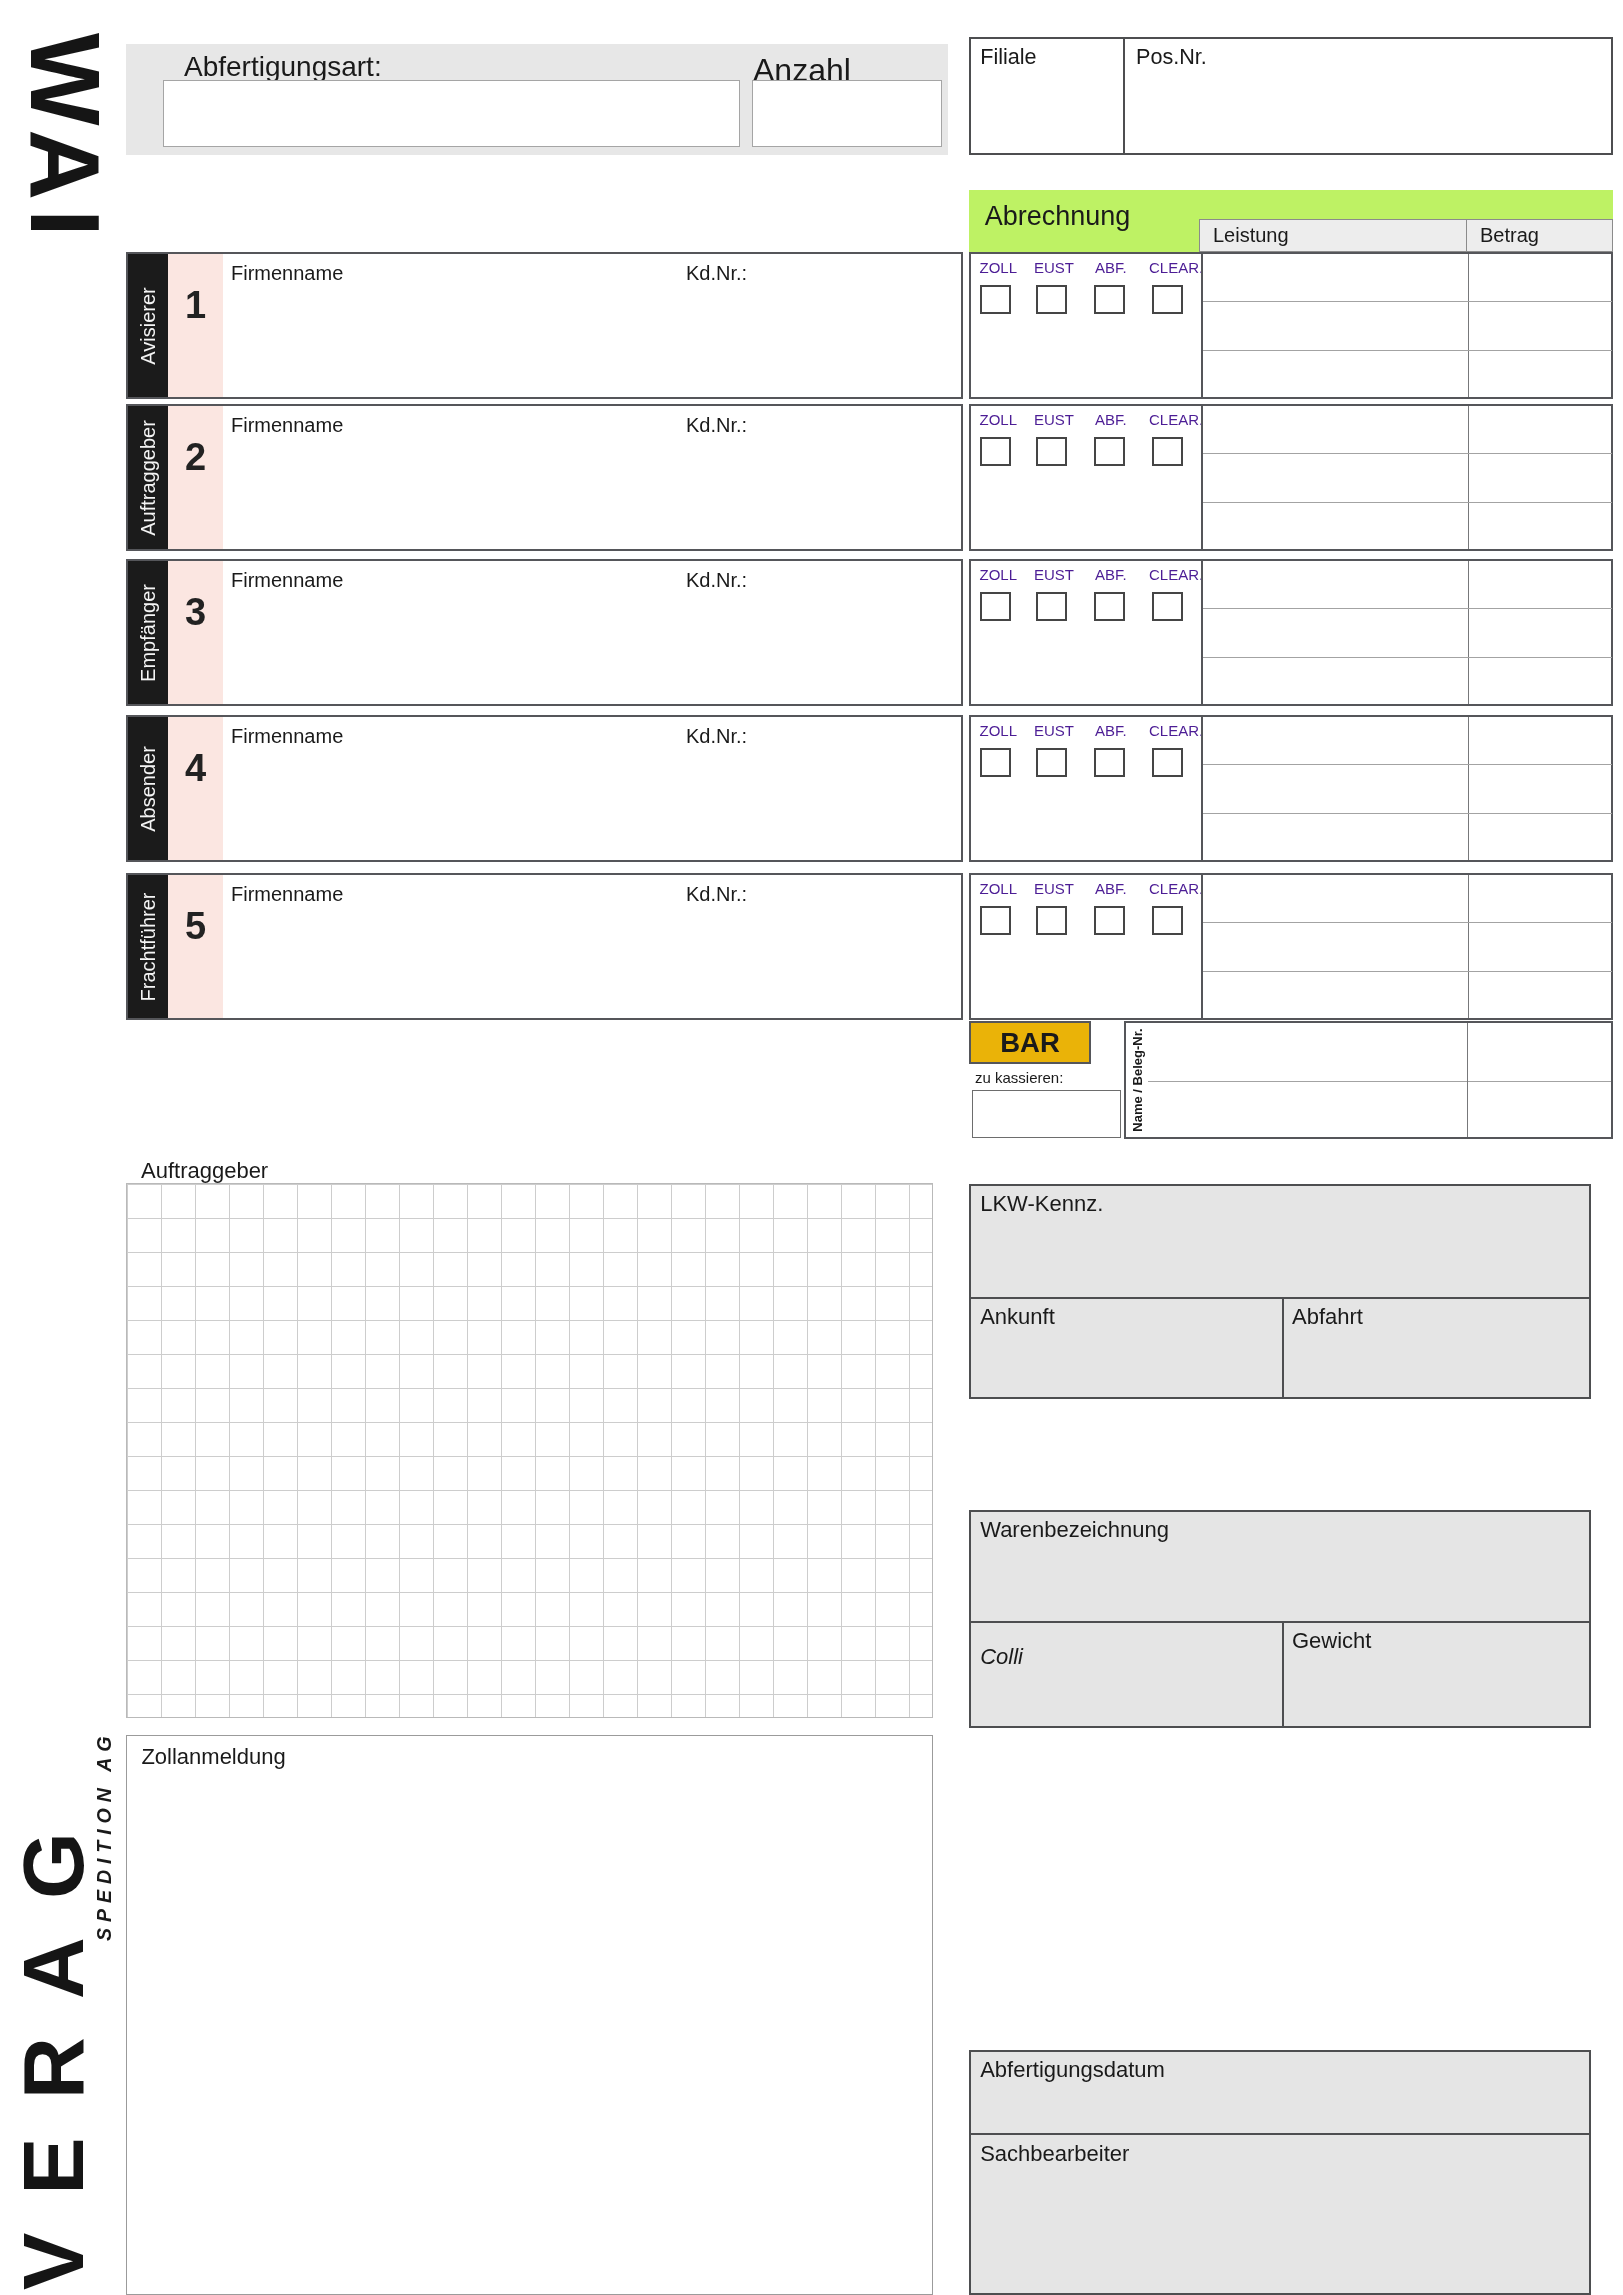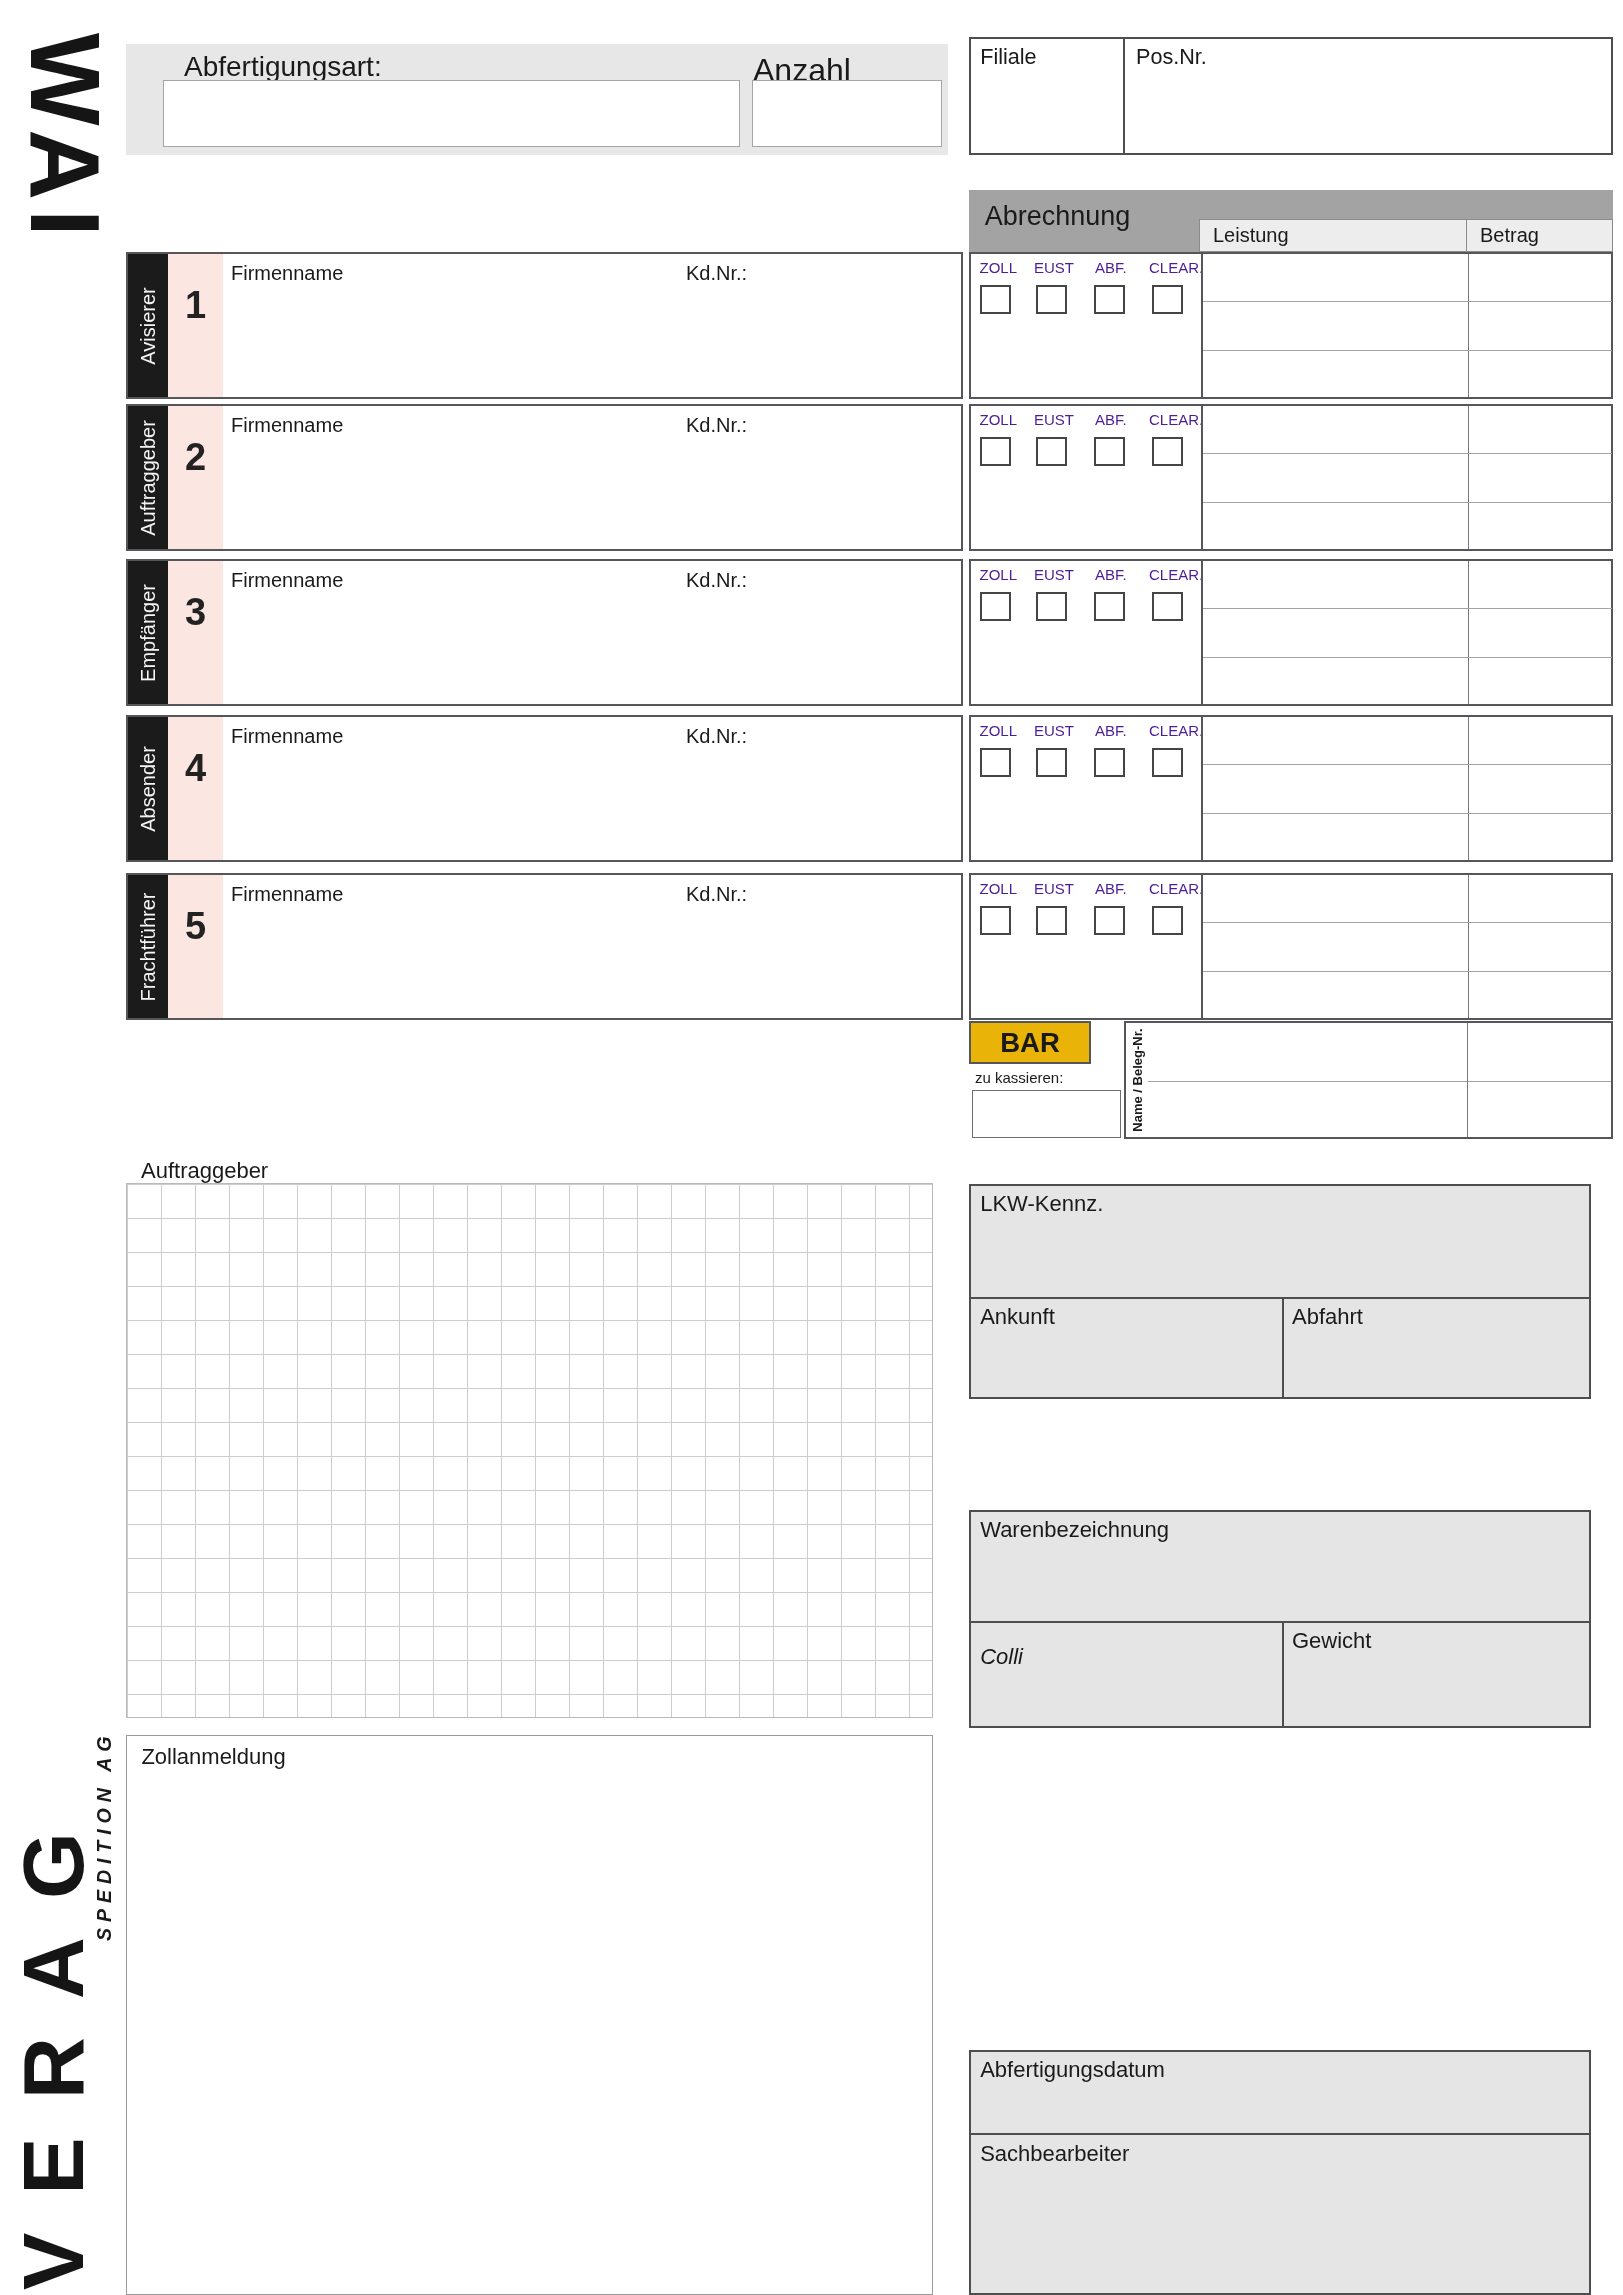--- a/index.html
+++ b/index.html
@@ -40,21 +40,21 @@
   .hdr-abf-label { left:58px; top:6.5px; font-size:28px; }
   .hdr-input1 { left:37px; top:36px; width:577px; height:67px; background:#fff; border:1.3px solid #a5a5a5; }
   .hdr-anz-label { left:627px; top:8px; font-size:32px; }
   .hdr-input2 { left:626px; top:36px; width:190px; height:67px; background:#fff; border:1.3px solid #a5a5a5; }
 
   .filiale-box { left:969px; top:37px; width:644px; height:118px; background:#fff; border:2px solid #4d4e50;text-align:right; }
   .filiale-div { left:152px; top:0; width:2px; height:100%; background:#4d4e50; }
   .box-label { font-size:21.6px; color:#1a1a1a; }
 
   
-  .abr-hdr { left:969px; top:190px; width:644px; height:63px; background:#a3a3a3; }
+  .abr-hdr { left:969px; top:190px; width:644px; height:63px; background:#bef264; }
   .abr-title { left:15.7px; top:10.5px; font-size:27px; }
   .abr-col { top:29.4px; height:33px; background:#ededed; border:1.3px solid #8b8b8b;
              font-size:20px; line-height:31px; padding-left:13px; }
   .abr-col.leistung { left:230px; width:268px; }
   .abr-col.betrag   { left:497px; width:147px; }
 
   
   .party { position:absolute; left:126px; width:1487px; height:147px; }
   .pr-left  { position:absolute; left:0; top:0; width:837px; height:100%; background:#fff; border:2px solid #55565a; }
   .pr-right { position:absolute; left:843px; top:0; width:644px; height:100%; background:#fff; border:2px solid #55565a; }

